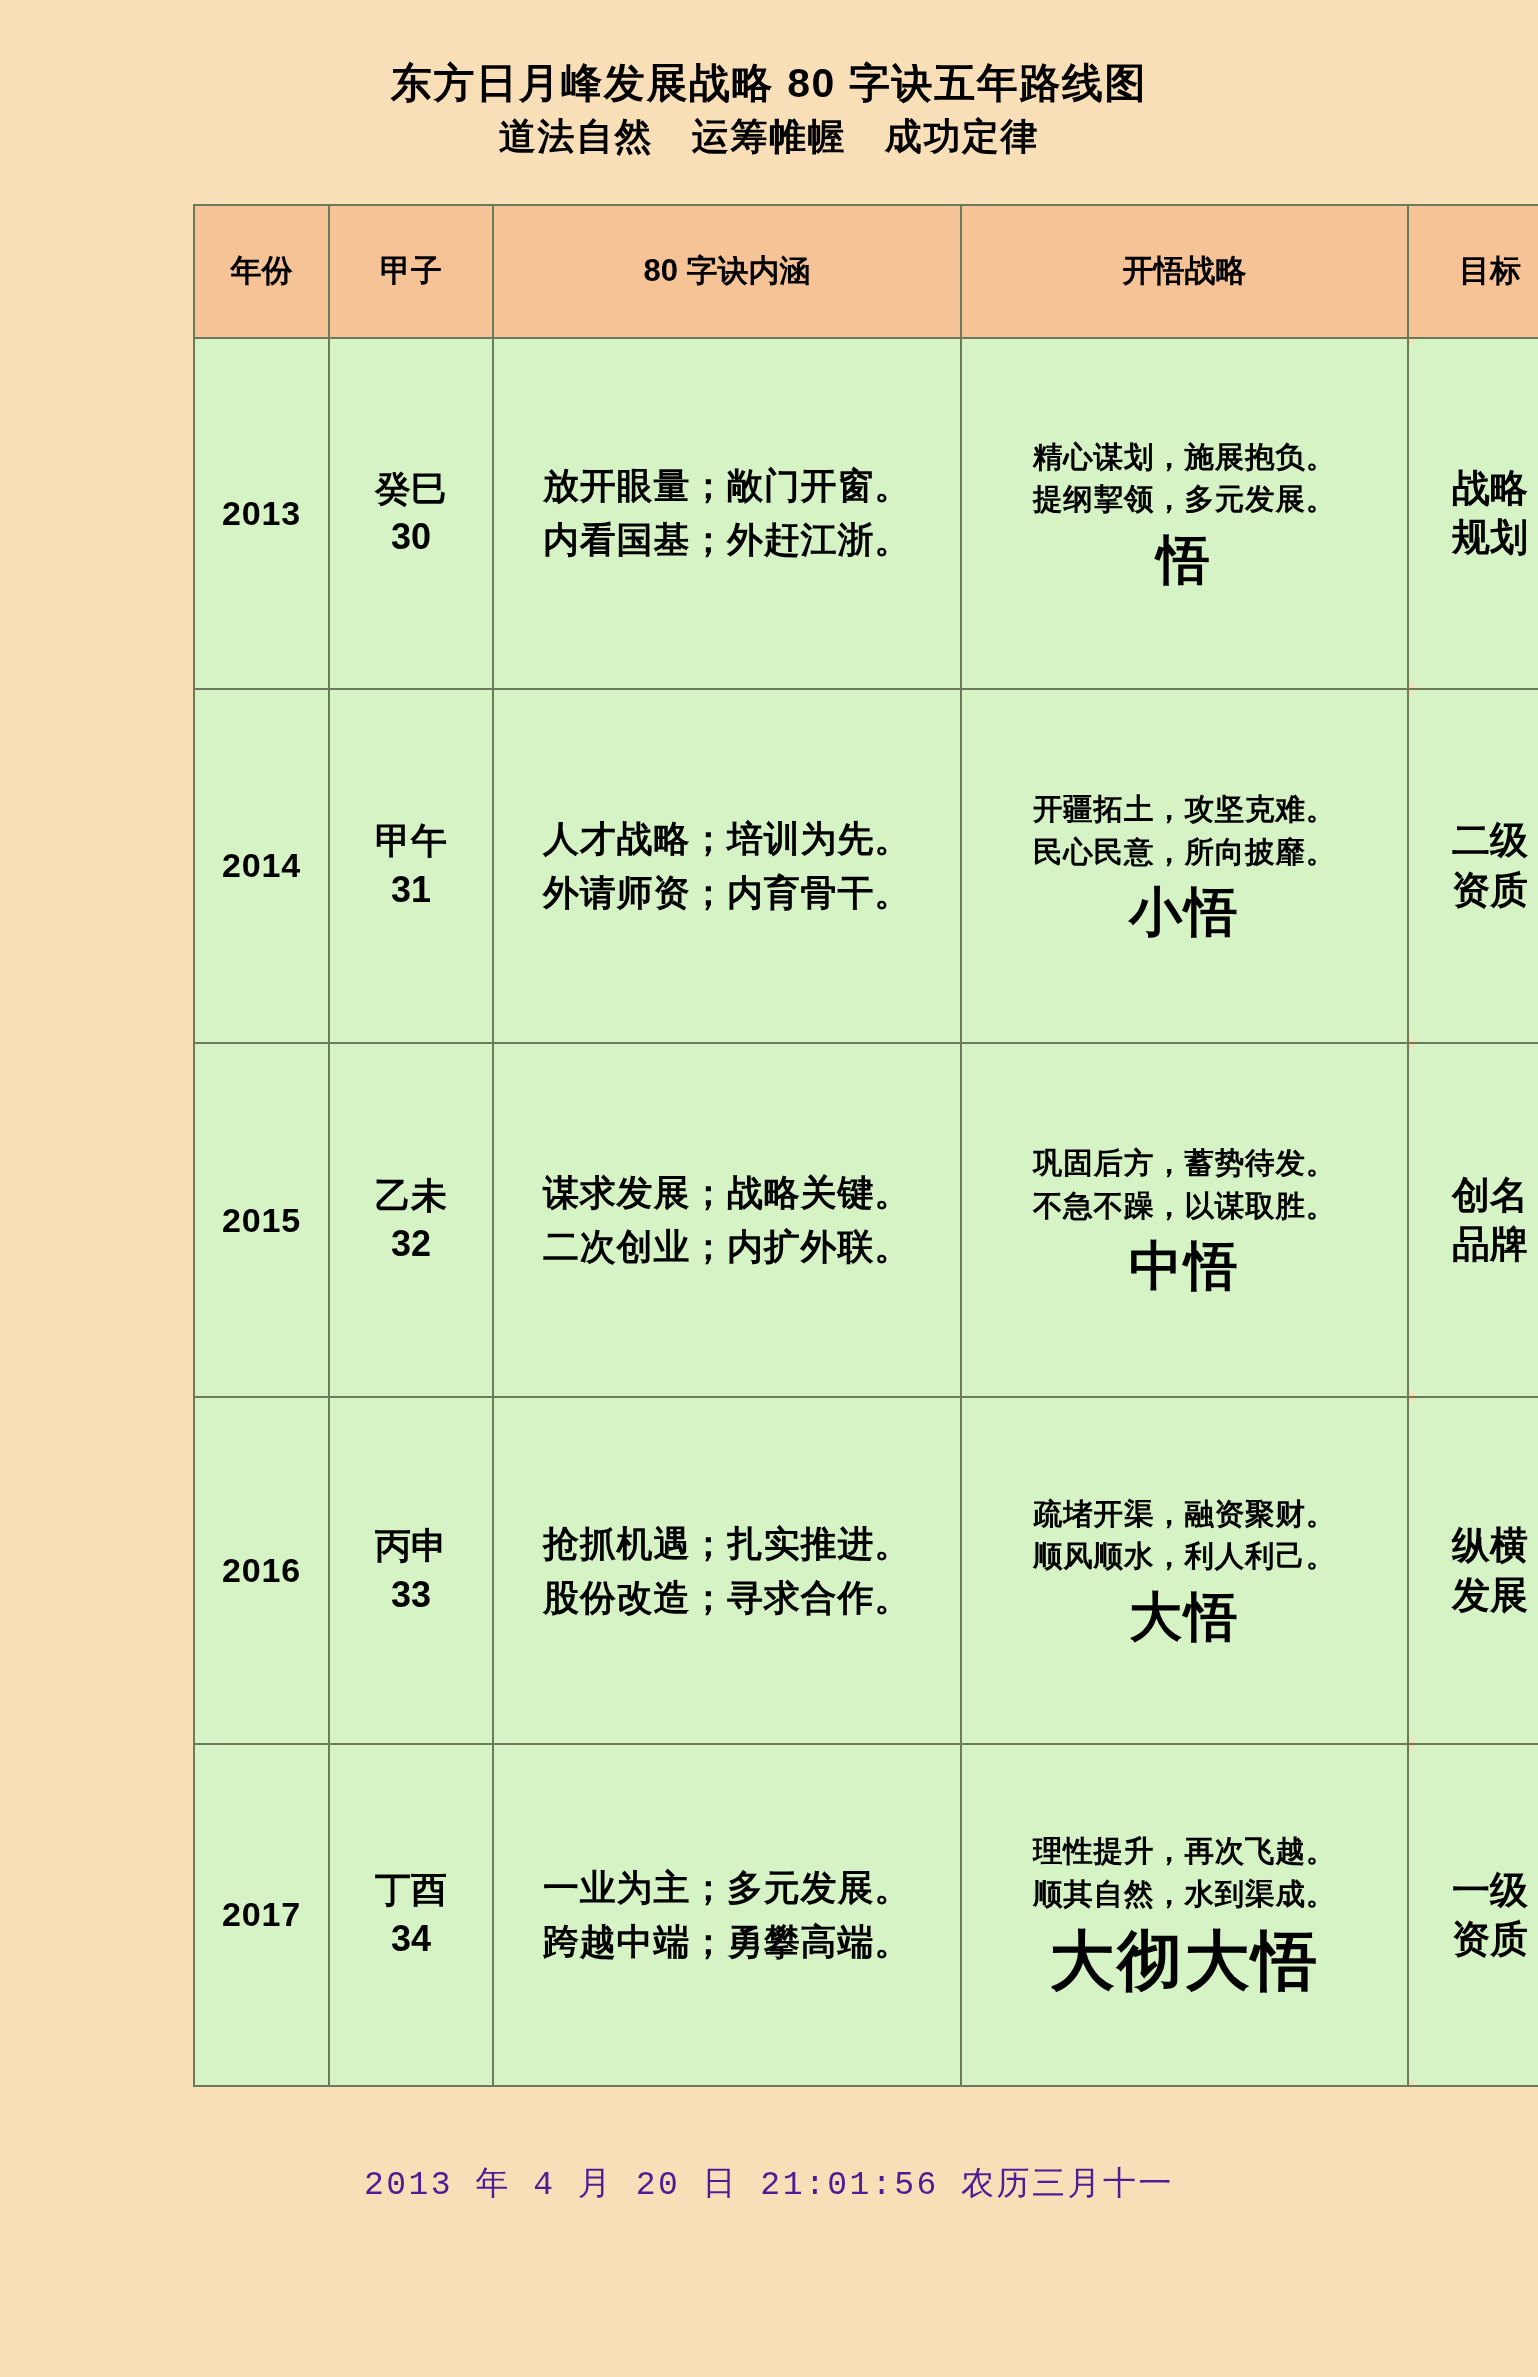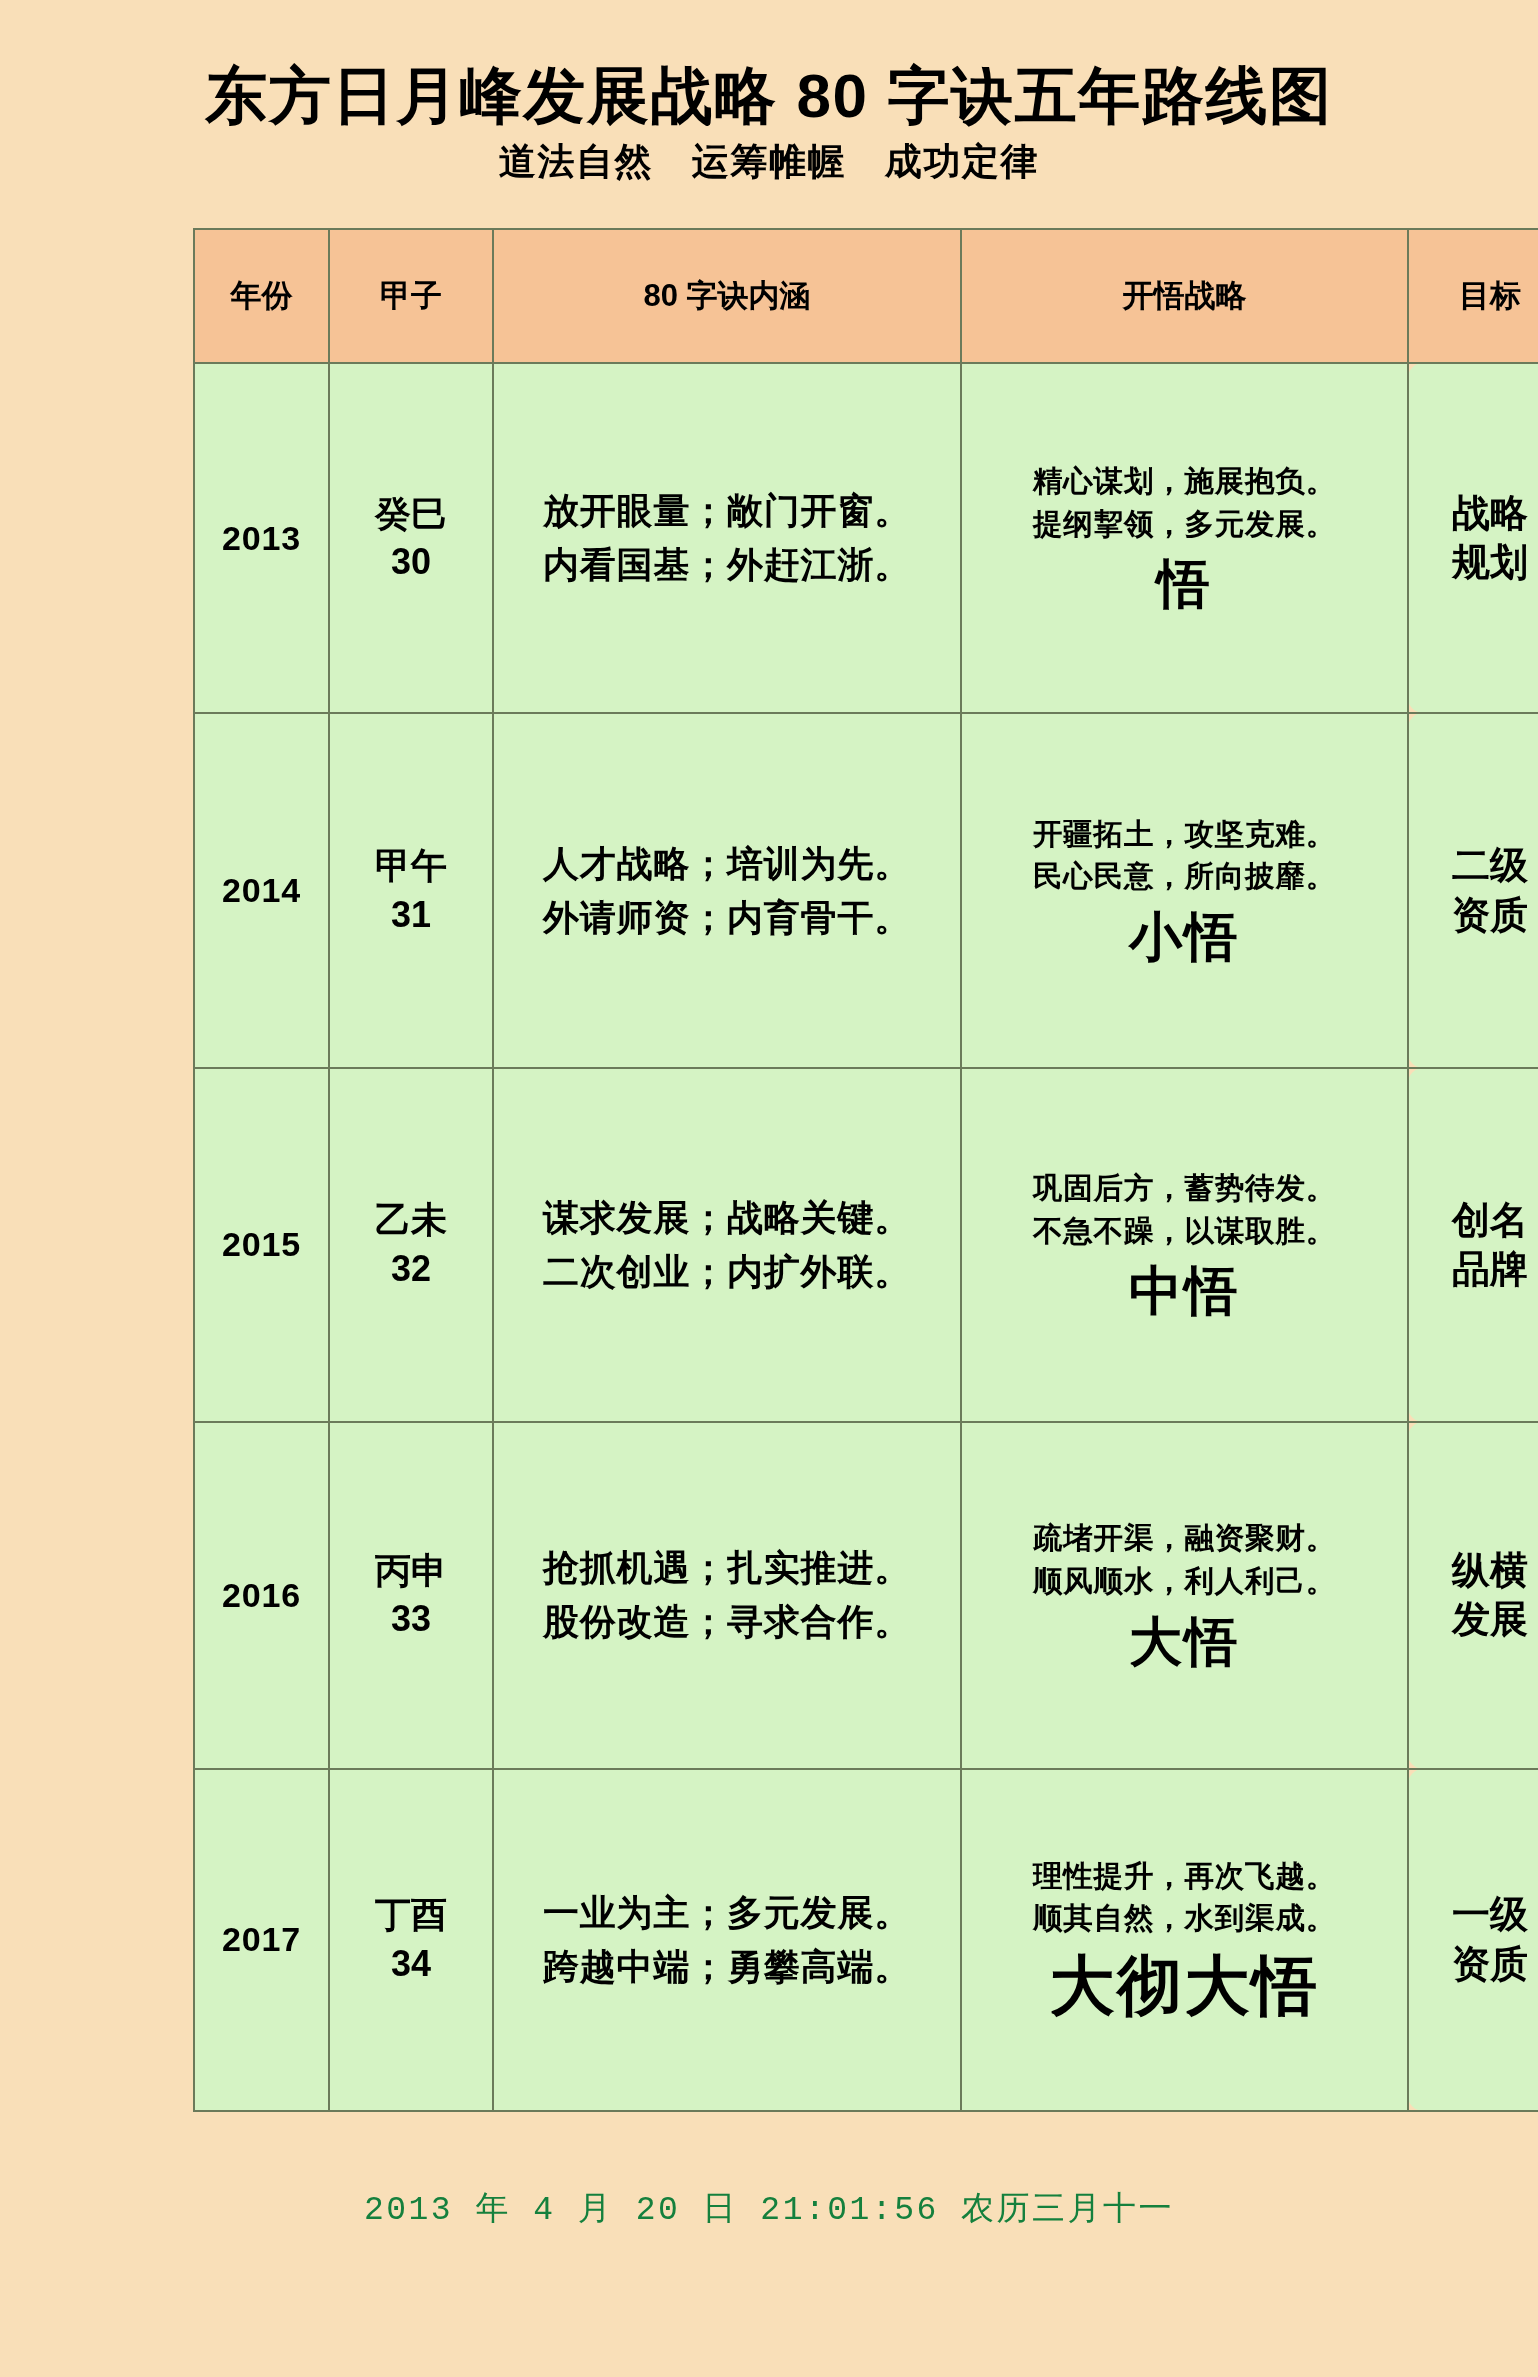--- a/index.html
+++ b/index.html
@@ -19,21 +19,21 @@
     width: 1538px;
     height: 2377px;
     box-sizing: border-box;
     padding: 0;
   }
   .title-block {
     text-align: center;
     padding-top: 59px;
   }
   .title-line1 {
-    font-size: 62px;
+    font-size: 41px;
     font-weight: bold;
     letter-spacing: 1.6px;
     line-height: 1.18;
     white-space: nowrap;
   }
   .title-line2 {
     font-size: 37px;
     font-weight: bold;
     letter-spacing: 1.6px;
     line-height: 1.25;
@@ -114,21 +114,21 @@
   tbody tr.r-2013 td { height: 332px; }
   tbody tr.r-2014 td { height: 336px; }
   tbody tr.r-2015 td { height: 336px; }
   tbody tr.r-2016 td { height: 328px; }
   tbody tr.r-2017 td { height: 324px; }
 
   .footer {
     text-align: center;
     margin-top: 74px;
     font-size: 33px;
-    color: #15803d;
+    color: #4c1d95;
     letter-spacing: 2.5px;
     font-family: "Liberation Mono", monospace;
   }
 </style>
 </head>
 <body>
 
 <div class="page">
 
   <div class="title-block">

